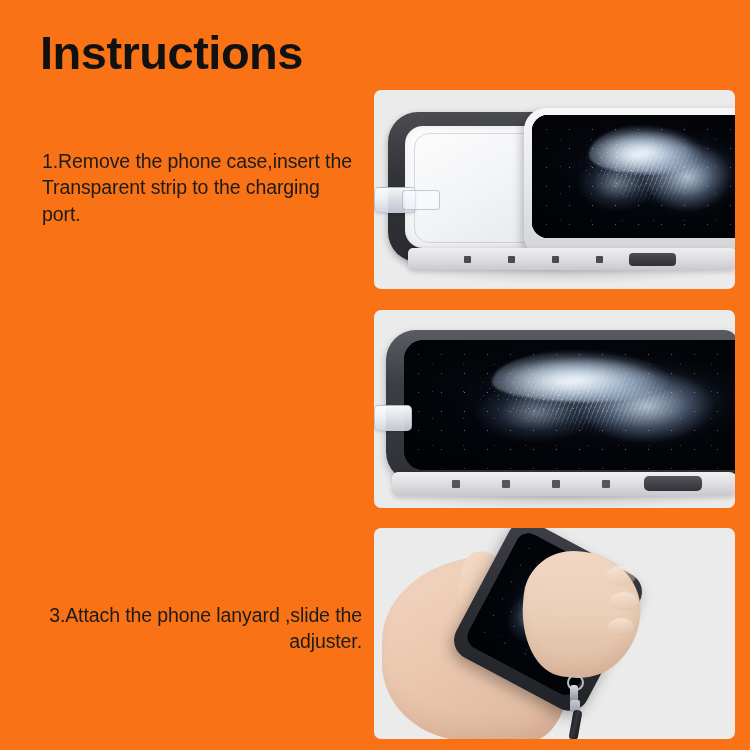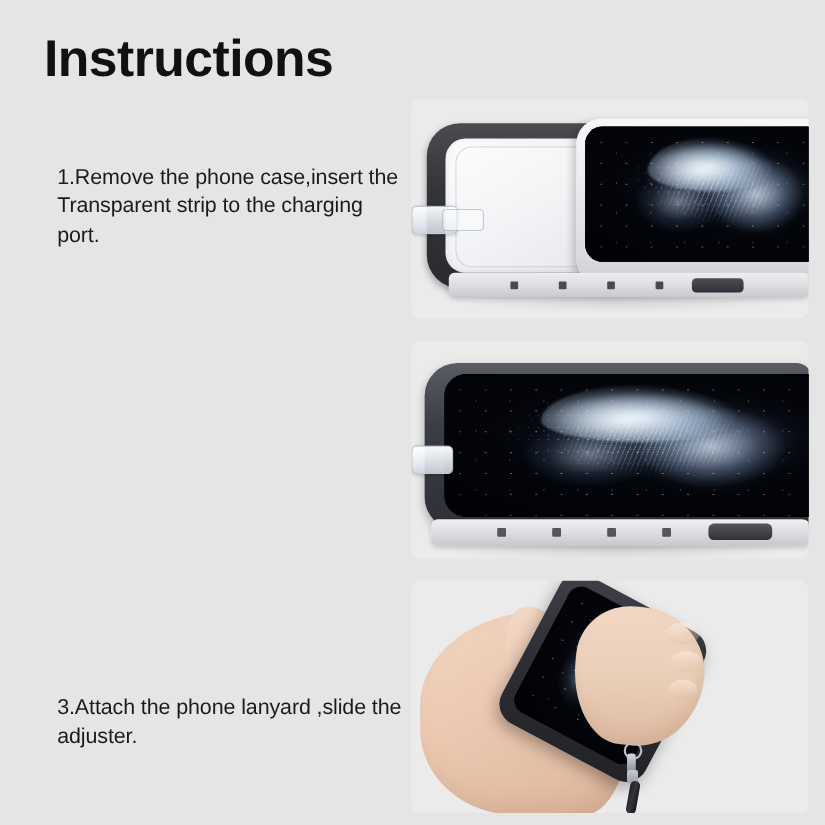--- a/index.html
+++ b/index.html
@@ -11,21 +11,21 @@
     width: 750px;
     height: 750px;
     font-family: "Liberation Sans", sans-serif;
     overflow: hidden;
     position: relative;
   }
   .page {
     position: relative;
     width: 750px;
     height: 750px;
-    background: #e5e5e5;
+    background: #f97316;
   }
 
   
   .page-title {
     position: absolute;
     left: 40px;
     top: 27px;
     font-size: 47px;
     font-weight: bold;
     letter-spacing: -0.5px;
@@ -34,34 +34,33 @@
     white-space: nowrap;
   }
 
   
   .steps {
     position: absolute;
     left: 0;
     top: 0;
     width: 374px;
     height: 750px;
-    margin-left: 10px;
   }
   .step-text {
     position: absolute;
     left: 42px;
     width: 320px;
     font-size: 19.5px;
     color: #1b1b1b;
     line-height: 1.35;
     letter-spacing: -0.1px;
   }
   .step-1 { top: 148px; }
   .step-2 { top: 395px; }
-  .step-3 { top: 630px; }
+  .step-3 { top: 602px; text-align: right; }
 
   
   .panels {
     position: absolute;
     left: 374px;
     top: 0;
     width: 376px;
     height: 750px;
   }
   .panel {

